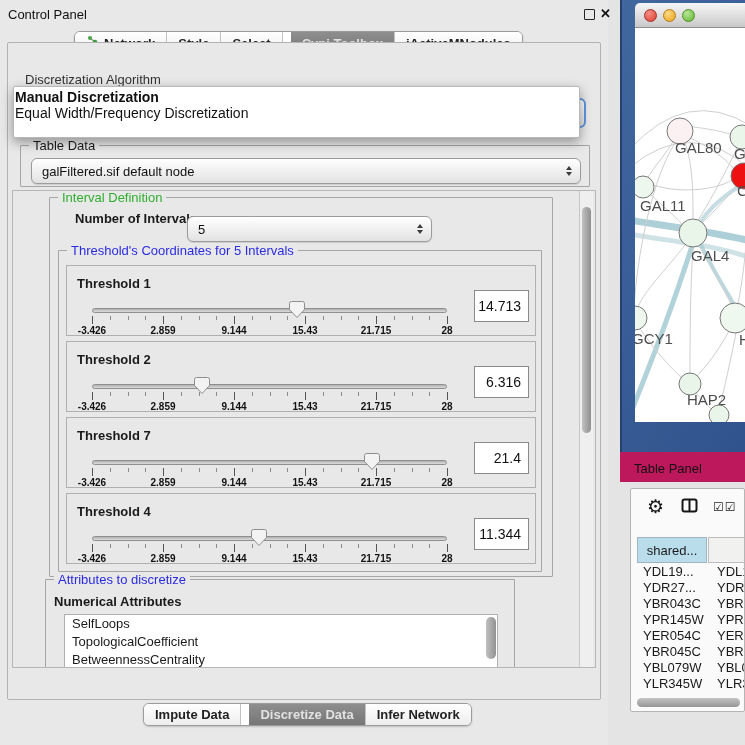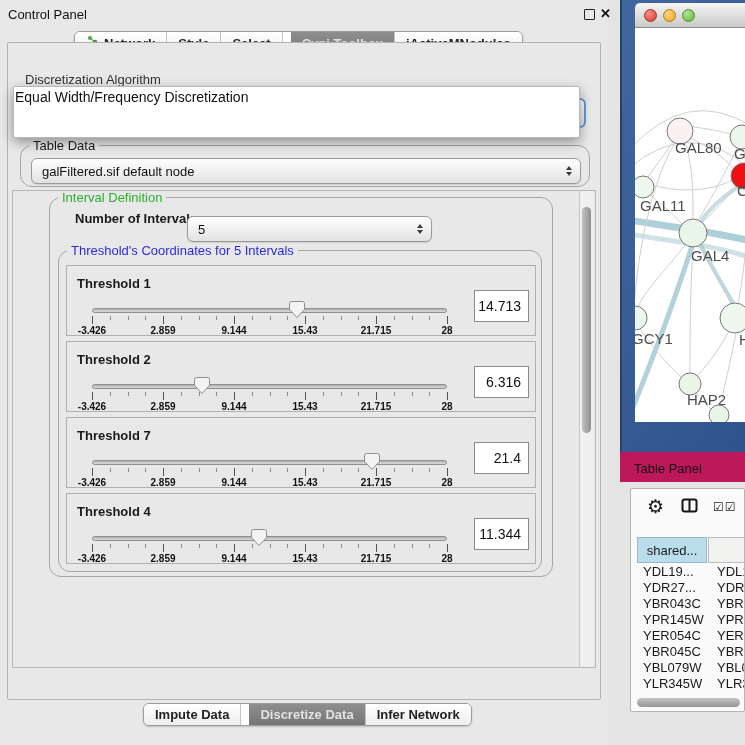--- a/index.html
+++ b/index.html
@@ -23,21 +23,21 @@
   .tab { display:flex; align-items:center; gap:5px; padding:0 11px; font-size:13px; font-weight:bold;
          color:#222; background:linear-gradient(#ffffff,#ededed); border-right:1px solid #c3c3c3; }
   .tab:last-child { border-right:none; }
   .tab.sel { background:linear-gradient(#8e8e8e,#767676); color:#e2e2e2;margin-left:8px; }
   #topTabs { left:74px; top:31px; }
   #bottomTabs { left:143px; top:703px; height:23px; }
 
   #contentPanel { left:7px; top:42px; width:594px; height:658px; border:1px solid #b2b2b2;
                   border-radius:2px; background:#e8e8e8; }
 
-  .group { position:absolute; border:1px solid #a5a5a5; border-radius:12px; }
+  .group { position:absolute; border:1px solid #a5a5a5; border-radius:1px; }
   .gtitle { position:absolute; top:-8px; left:8px; background:#e8e8e8; padding:0 4px; font-size:13px; white-space:nowrap; }
 
   .combo { position:absolute; display:flex; align-items:center; padding:0 24px 0 10px;
            background:linear-gradient(#ffffff,#e2e2e2); border:1px solid #9b9b9b; border-radius:6px;
            font-size:13px; color:#111; box-shadow:0 1px 1px rgba(0,0,0,.12); }
   .spin { position:absolute; right:8px; top:50%; transform:translateY(-50%); display:flex; flex-direction:column; gap:2px; }
   .spin i { display:block; width:0; height:0; border-left:3.5px solid transparent; border-right:3.5px solid transparent; }
   .spin .up { border-bottom:4px solid #3c3c3c; }
   .spin .dn { border-top:4px solid #3c3c3c; }
 
@@ -163,20 +163,21 @@
   <div id="contentPanel" class="abs"></div>
 
   <div id="algoLabel" class="abs">Discretization Algorithm</div>
   <div id="algoComboBehind" class="abs">
       <span class="spin">
         <i class="up"></i>
         <i class="dn"></i>
       </span>
     </div>
   <div id="algoPopup" class="abs">
+    <div class="popupOpt bold">Manual Discretization</div>
     <div class="popupOpt">Equal Width/Frequency Discretization</div>
   </div>
 
   <div id="tableDataGroup" class="group">
     <div class="gtitle">Table Data</div>
     <div id="tableDataCombo" class="combo">
       <span>galFiltered.sif default node</span>
       <span class="spin">
           <i class="up"></i>
           <i class="dn"></i>
@@ -343,20 +344,32 @@
                 <div class="thumb" style="left: calc(46.9993% - 8px);"><svg width="16" height="17" viewBox="0 0 16 17" xmlns="http://www.w3.org/2000/svg">
                     <path d="M2.5,0.5 h11 a2,2 0 0 1 2,2 v6 l-7.5,8 l-7.5,-8 v-6 a2,2 0 0 1 2,-2 z" fill="#f3f3f3" stroke="#8d8d8d" stroke-width="1"></path>
                   </svg></div>
               </div>
               <input class="th-value" readonly="" value="11.344" style="">
             </div>
           </div>
       </div>
     </div>
 
+    <div id="attrGroup" class="group">
+      <div class="gtitle">Attributes to discretize</div>
+      <div id="attrListLabel">Numerical Attributes</div>
+      <div id="attrList">
+        <div id="attrItems">
+            <div class="attr-item">SelfLoops</div>
+            <div class="attr-item">TopologicalCoefficient</div>
+            <div class="attr-item">BetweennessCentrality</div>
+          </div>
+        <div id="attrScroll"></div>
+      </div>
+    </div>
 
     <div id="vScrollTrack" class="abs">
       <div id="vScrollThumb" class="abs"></div>
     </div>
   </div>
 
 
   <div id="bottomTabs" class="abs tabbar">
       <div class="tab">
         <span>Impute Data</span>

